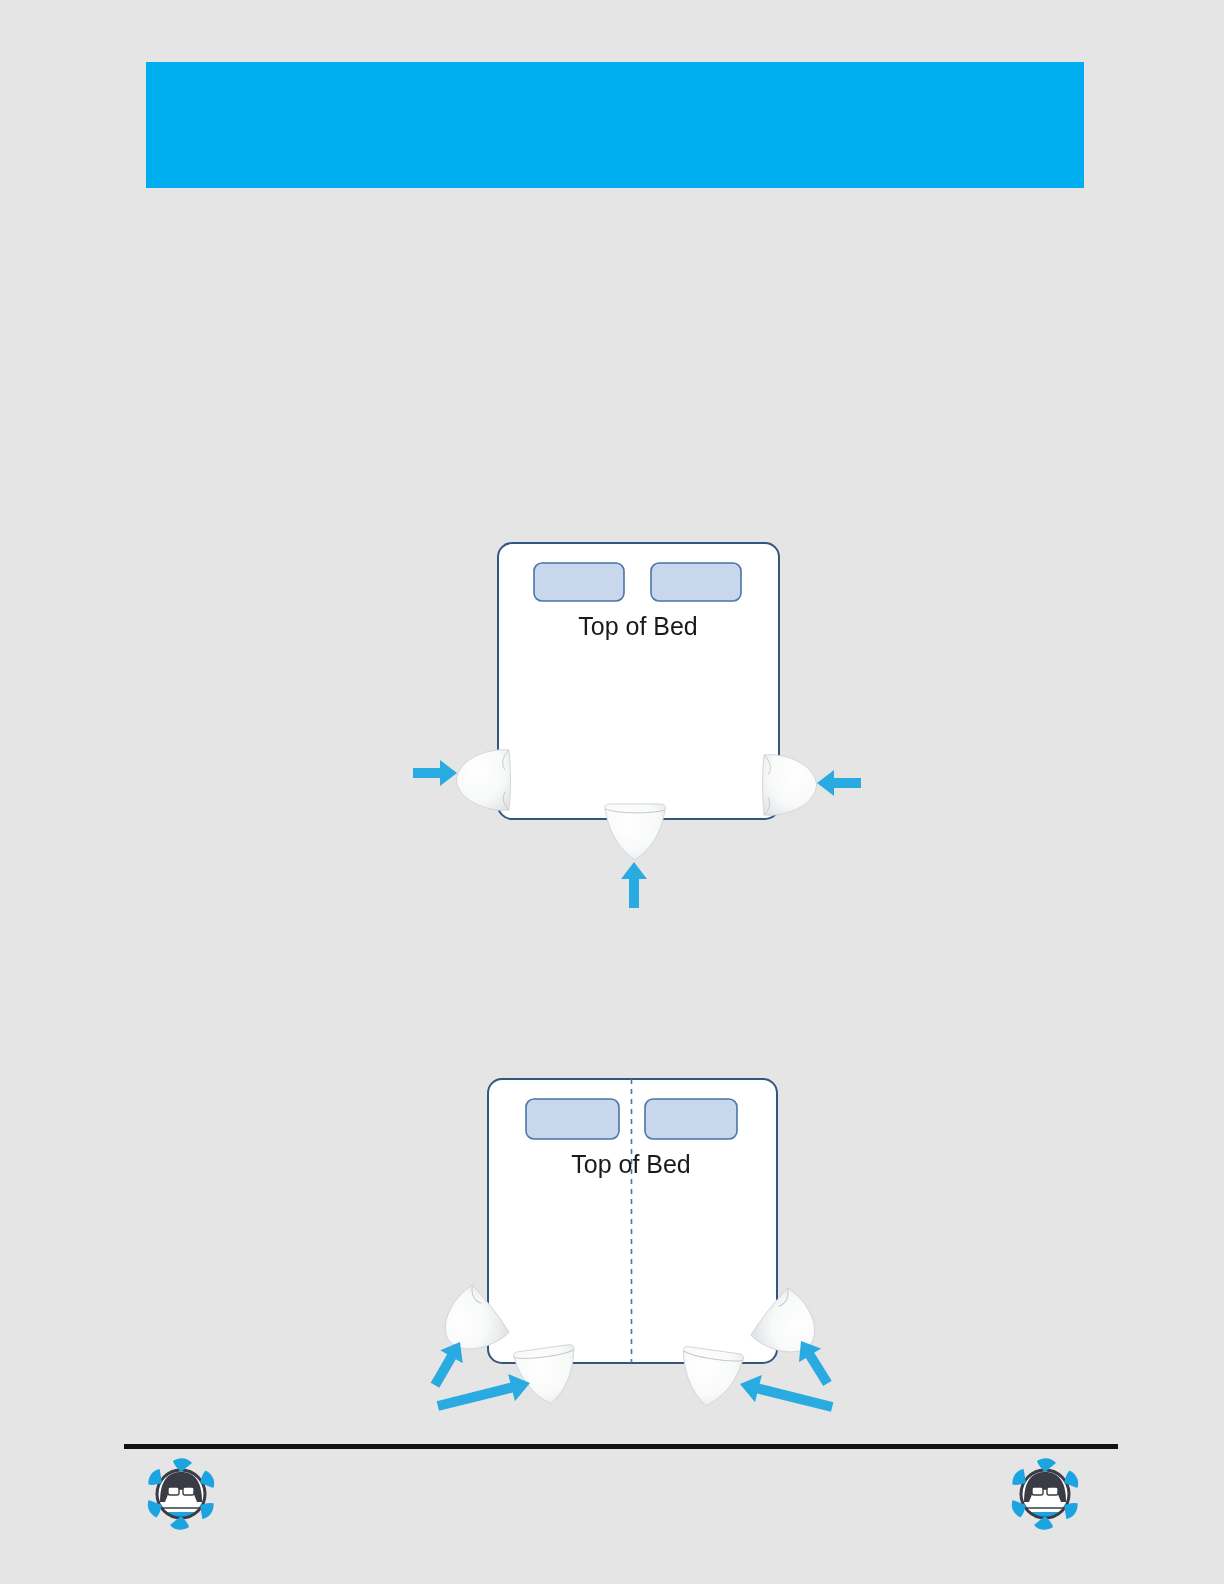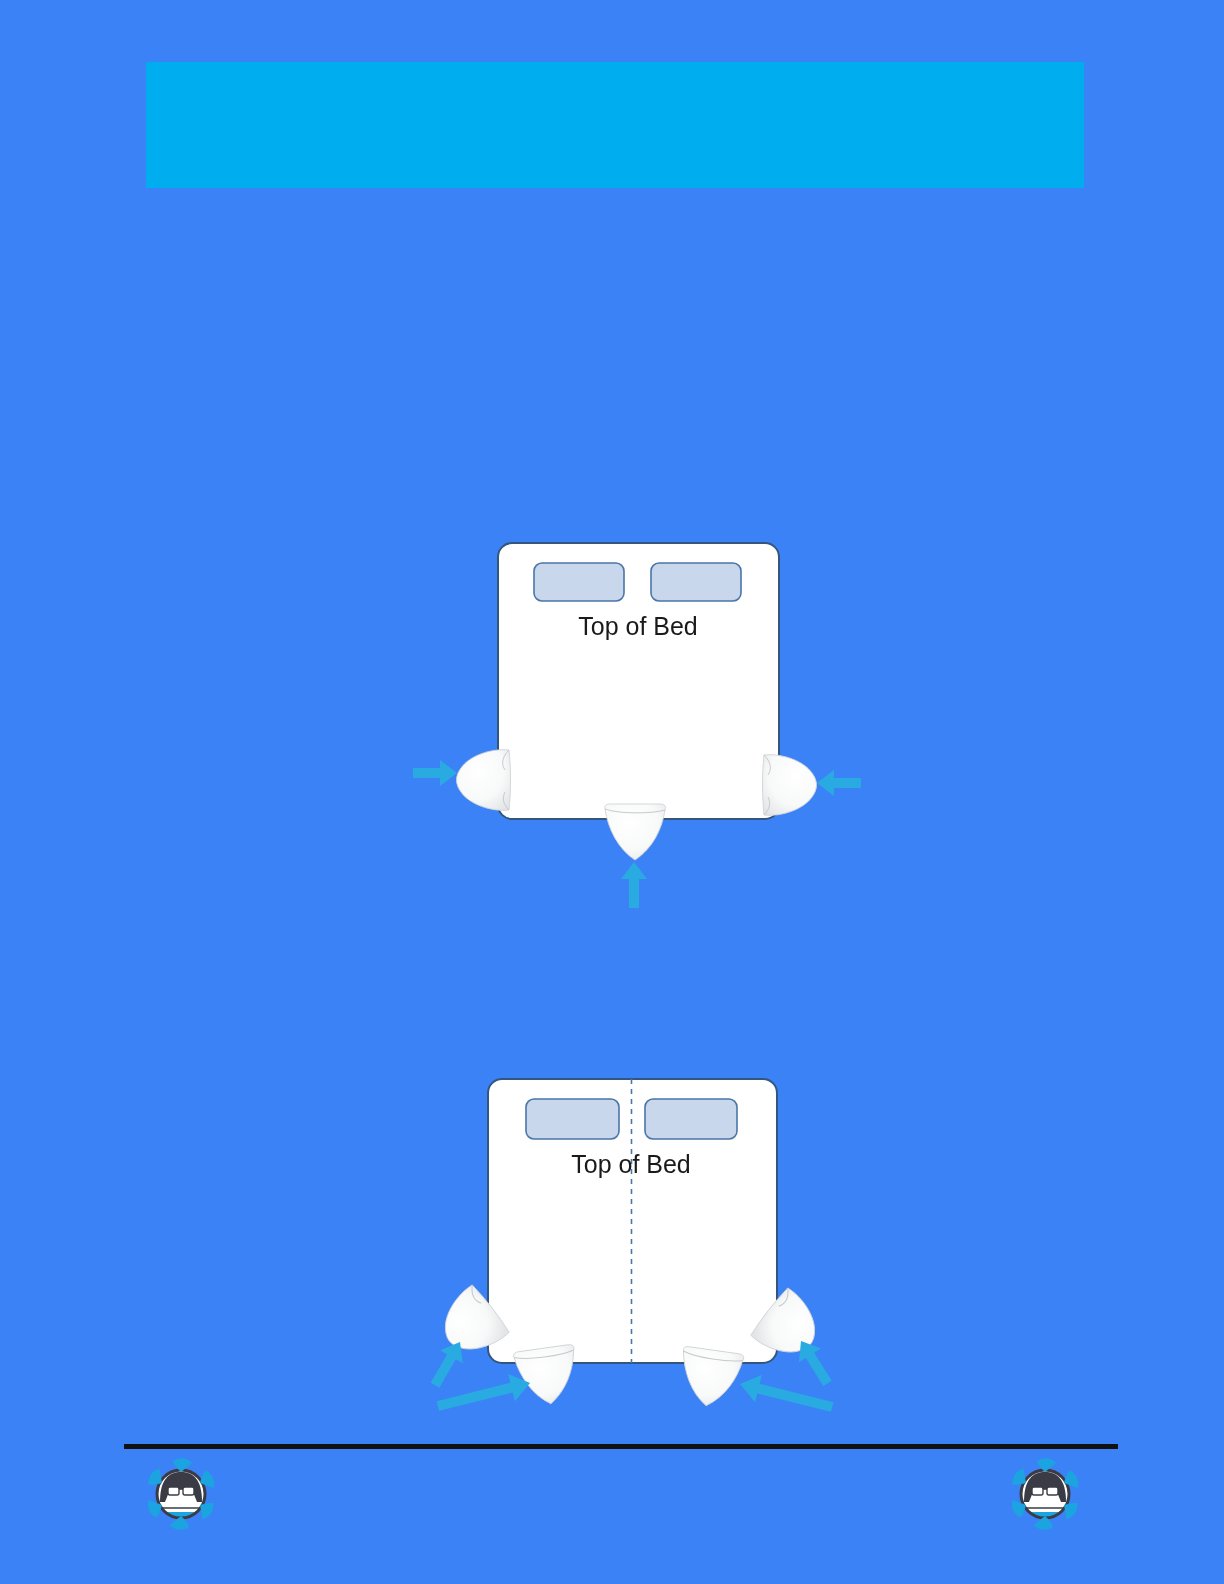--- a/index.html
+++ b/index.html
@@ -1,16 +1,16 @@
 <!DOCTYPE html>
 <html><head>
 <meta charset="utf-8">
 <style>
   html,body{margin:0;padding:0;background:#ffffff;}
-  .page{position:relative;width:1224px;height:1584px;background:#3b82f6;overflow:hidden;
+  .page{position:relative;width:1224px;height:1584px;background:#e5e5e5;overflow:hidden;
         font-family:"Liberation Sans",sans-serif;}
   .abs{position:absolute;}
   .banner{left:146px;top:62px;}
   .fig1{left:400px;top:525px;}
   .fig2{left:400px;top:1060px;}
   .footer-rule{left:124px;top:1444px;width:994px;height:5px;background:#111111;}
   .logo-left{left:146px;top:1458px;}
   .logo-right{left:1010px;top:1458px;}
   .fig text{font-family:"Liberation Sans",sans-serif;font-size:25px;}
   .bumper-main{stroke:#d0d3d6;stroke-width:0.9;}

